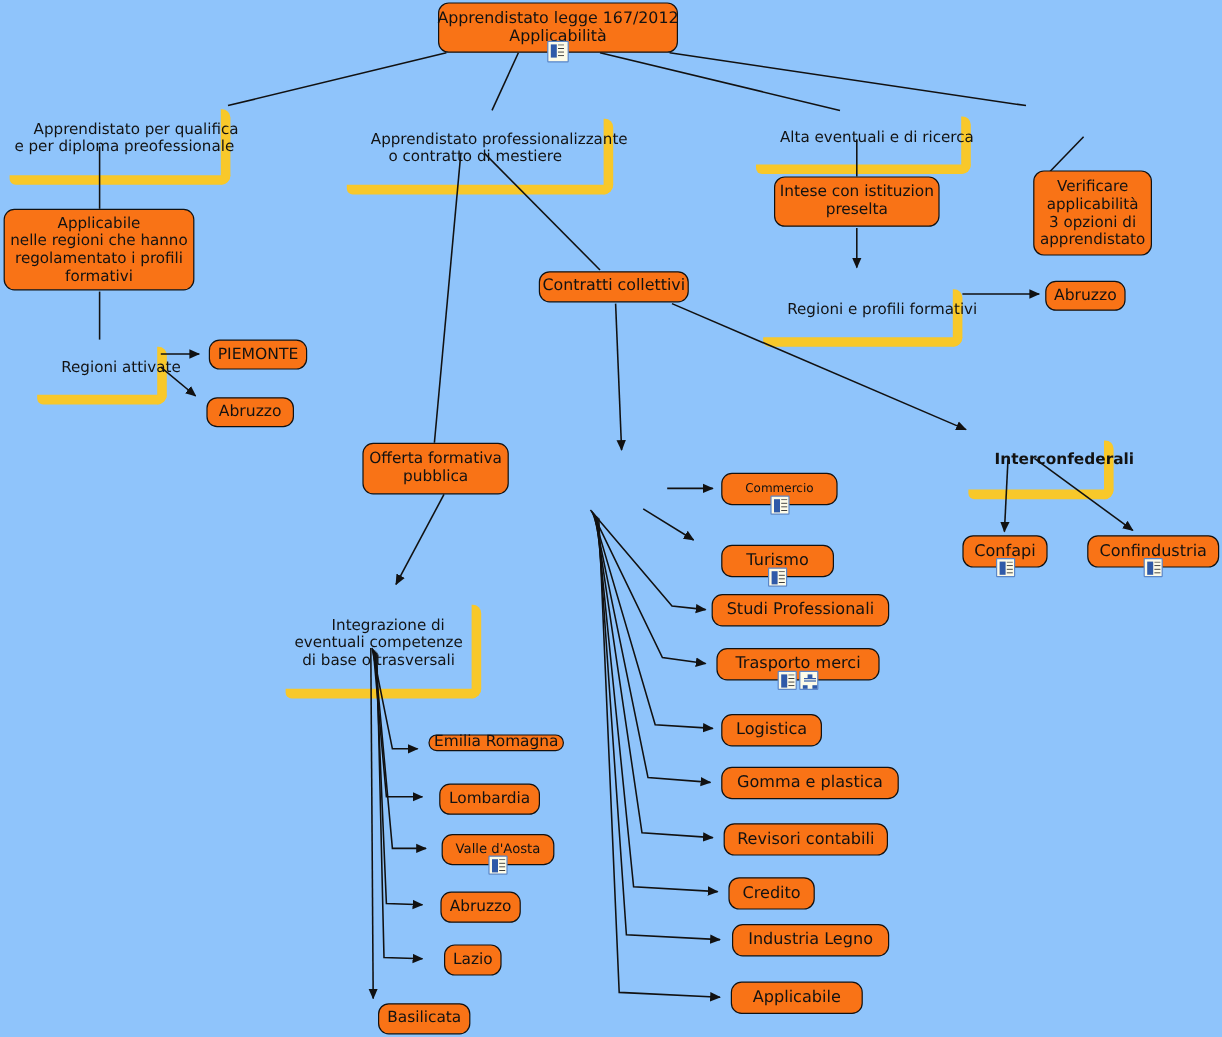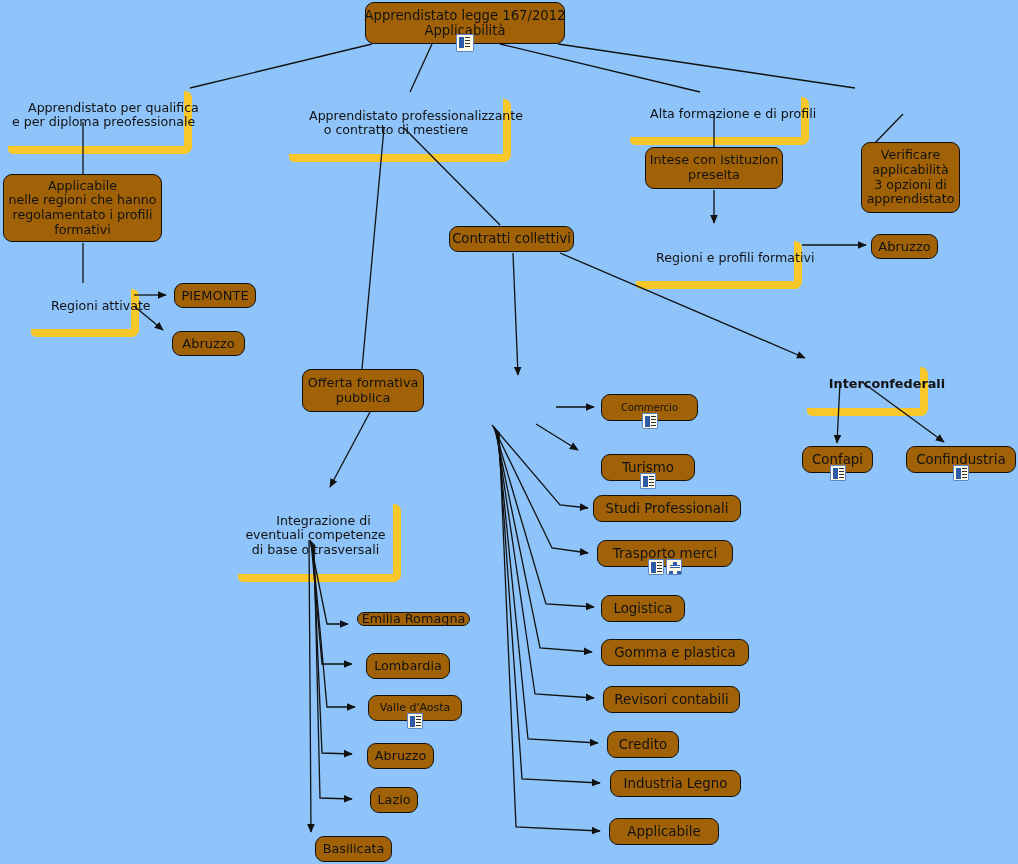--- a/index.html
+++ b/index.html
@@ -10,21 +10,21 @@
     font-family:"DejaVu Sans","Liberation Sans",sans-serif;
     overflow:hidden;
     position:relative;
   }
   #canvas{position:absolute;left:0;top:0;width:1018px;height:864px;}
   #edges{position:absolute;left:0;top:0;width:1018px;height:864px;pointer-events:none;}
 
   
   .node{
     position:absolute;
-    background:#a16207;
+    background:#f97316;
     border:1.3px solid #111;
     border-radius:9px;
     box-sizing:border-box;
     display:flex;
     flex-direction:column;
     align-items:center;
     justify-content:center;
     text-align:center;
     color:#121212;
     line-height:1.16;
@@ -192,21 +192,21 @@
     <span>Apprendistato per qualifica
 e per diploma preofessionale</span>
   </div>
 
   <div class="link" style="left:289px;top:93px;width:214px;font-size:12.6px;">
     <span>Apprendistato professionalizzante
 o contratto di mestiere</span>
   </div>
 
   <div class="link" style="left:630px;top:91px;width:171px;font-size:12.6px;">
-    <span>Alta formazione e di profili</span>
+    <span>Alta eventuali e di ricerca</span>
   </div>
 
 
   <div class="node" style="left:3px;top:174px;width:159px;height:68px;font-size:12.6px;">
     <span class="ntext">Applicabile
 nelle regioni che hanno
 regolamentato i profili
 formativi</span>
   </div>
 

